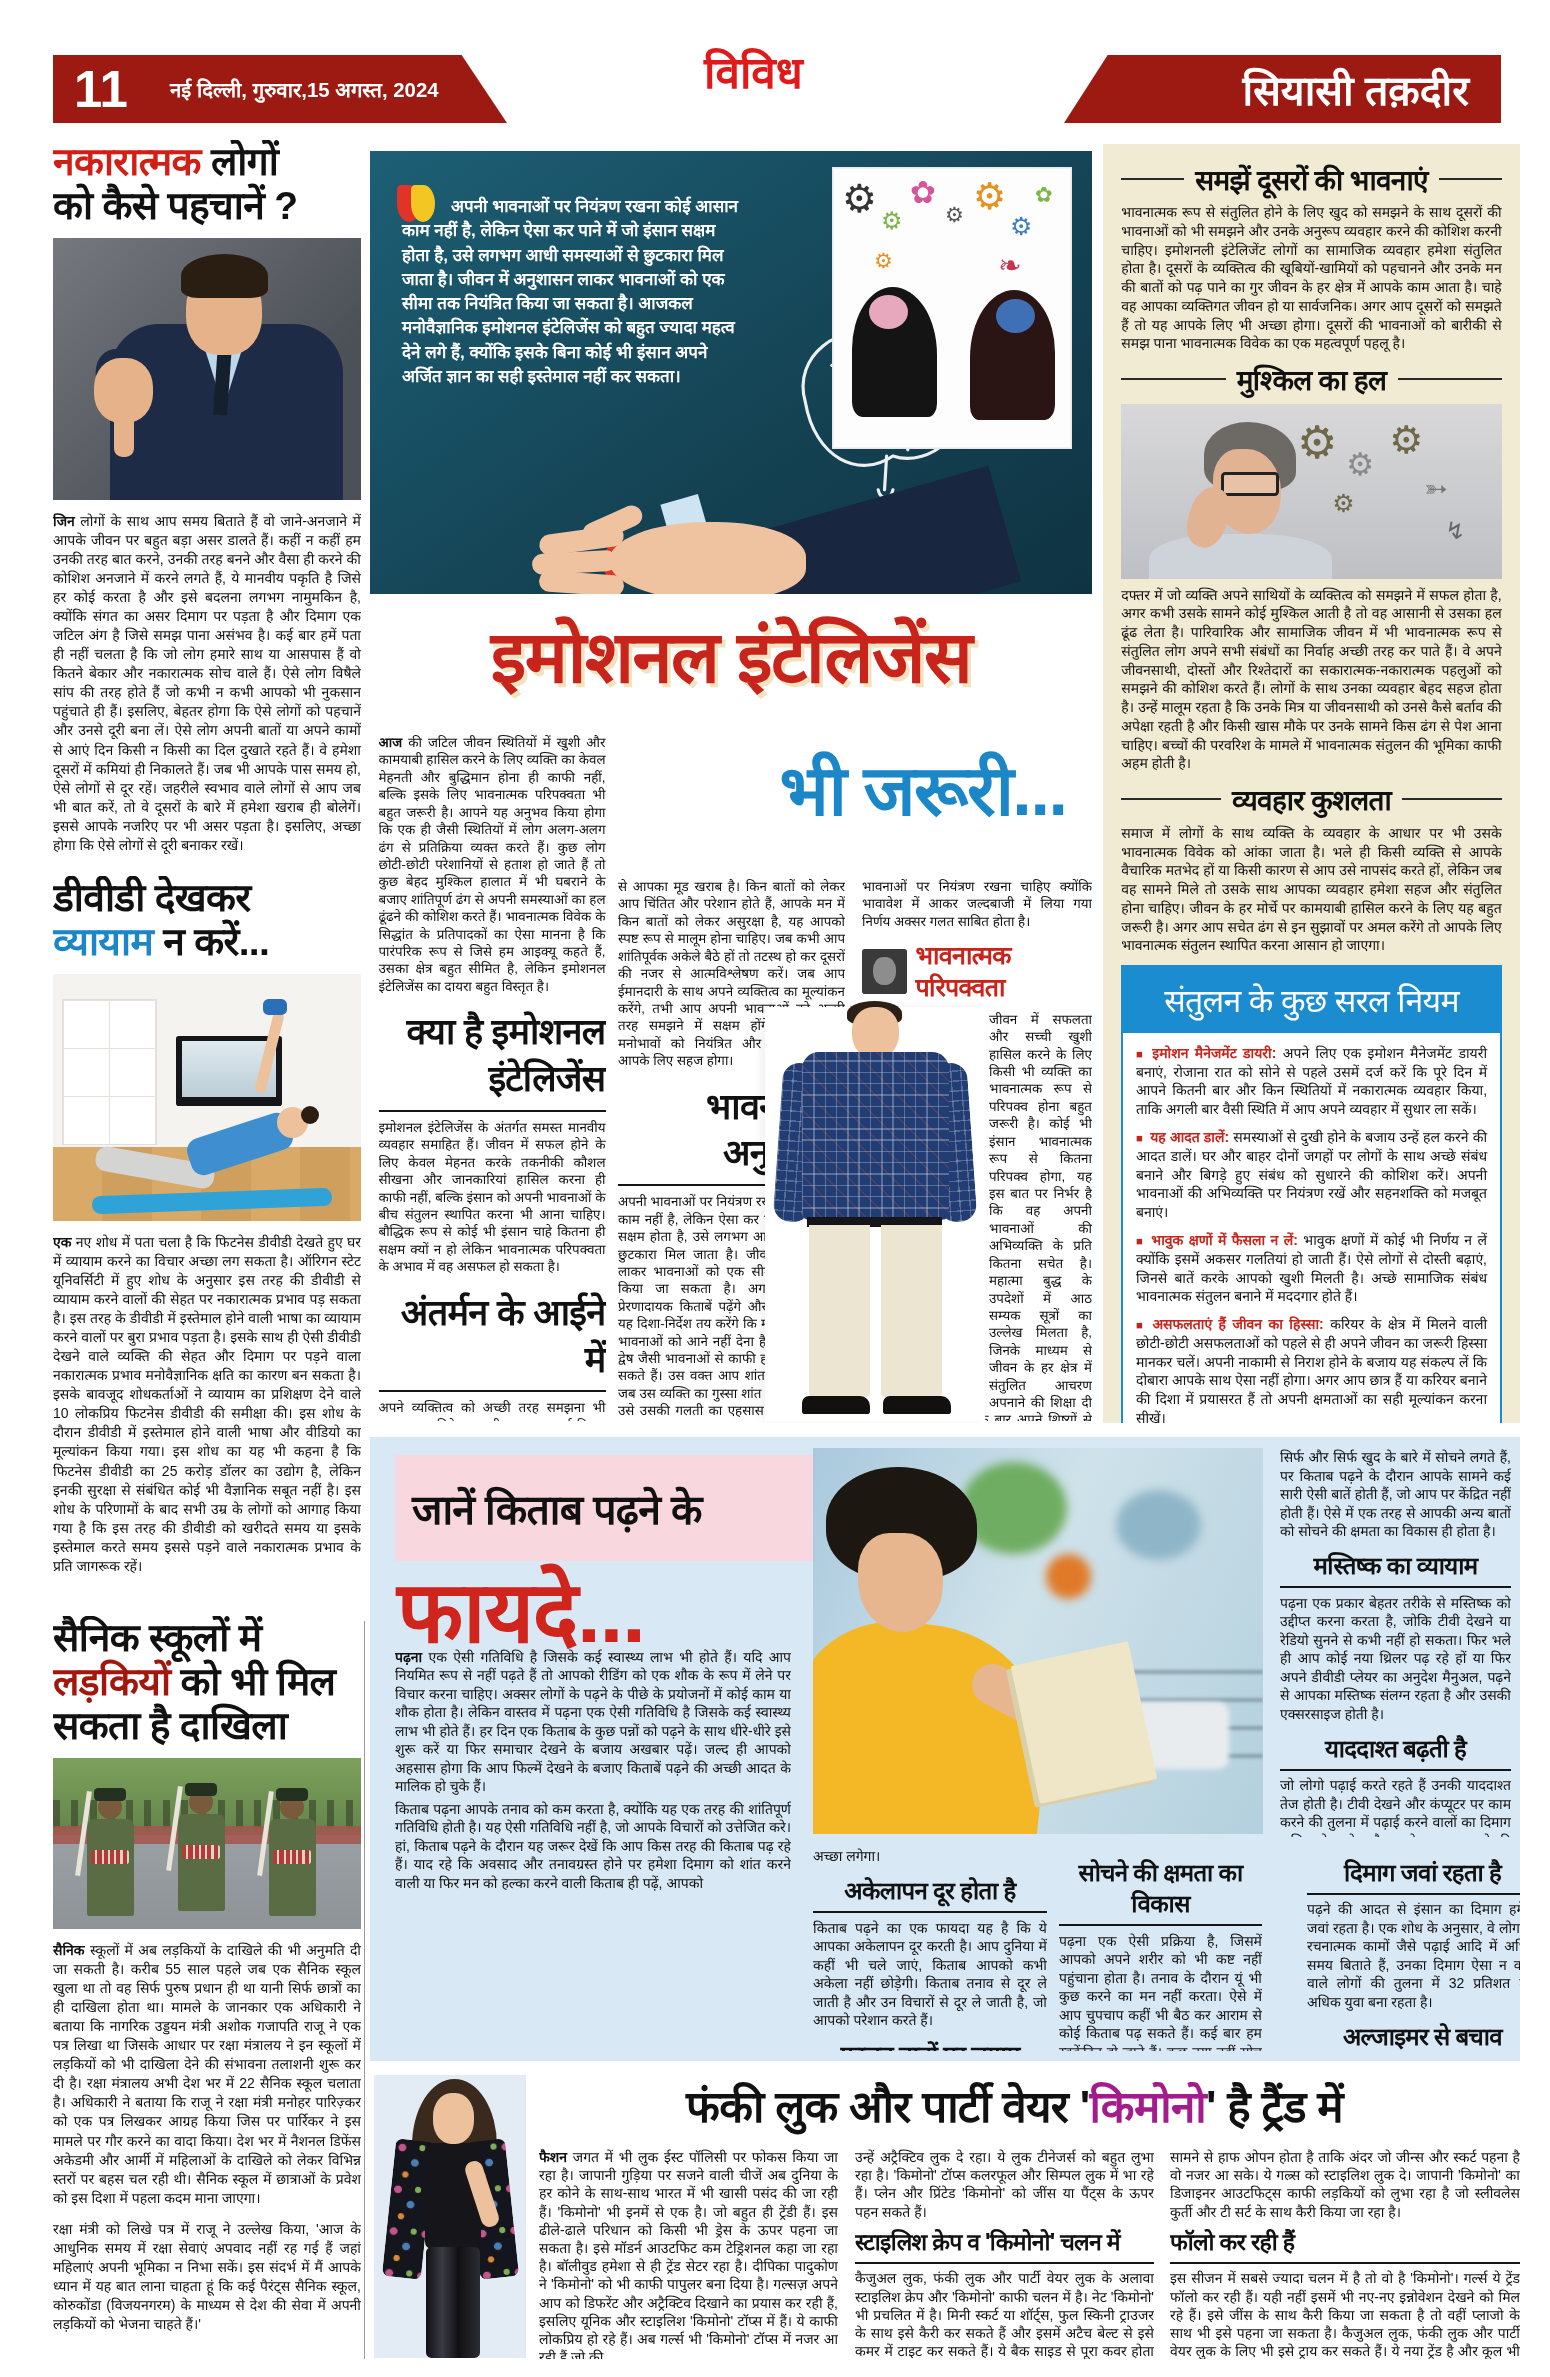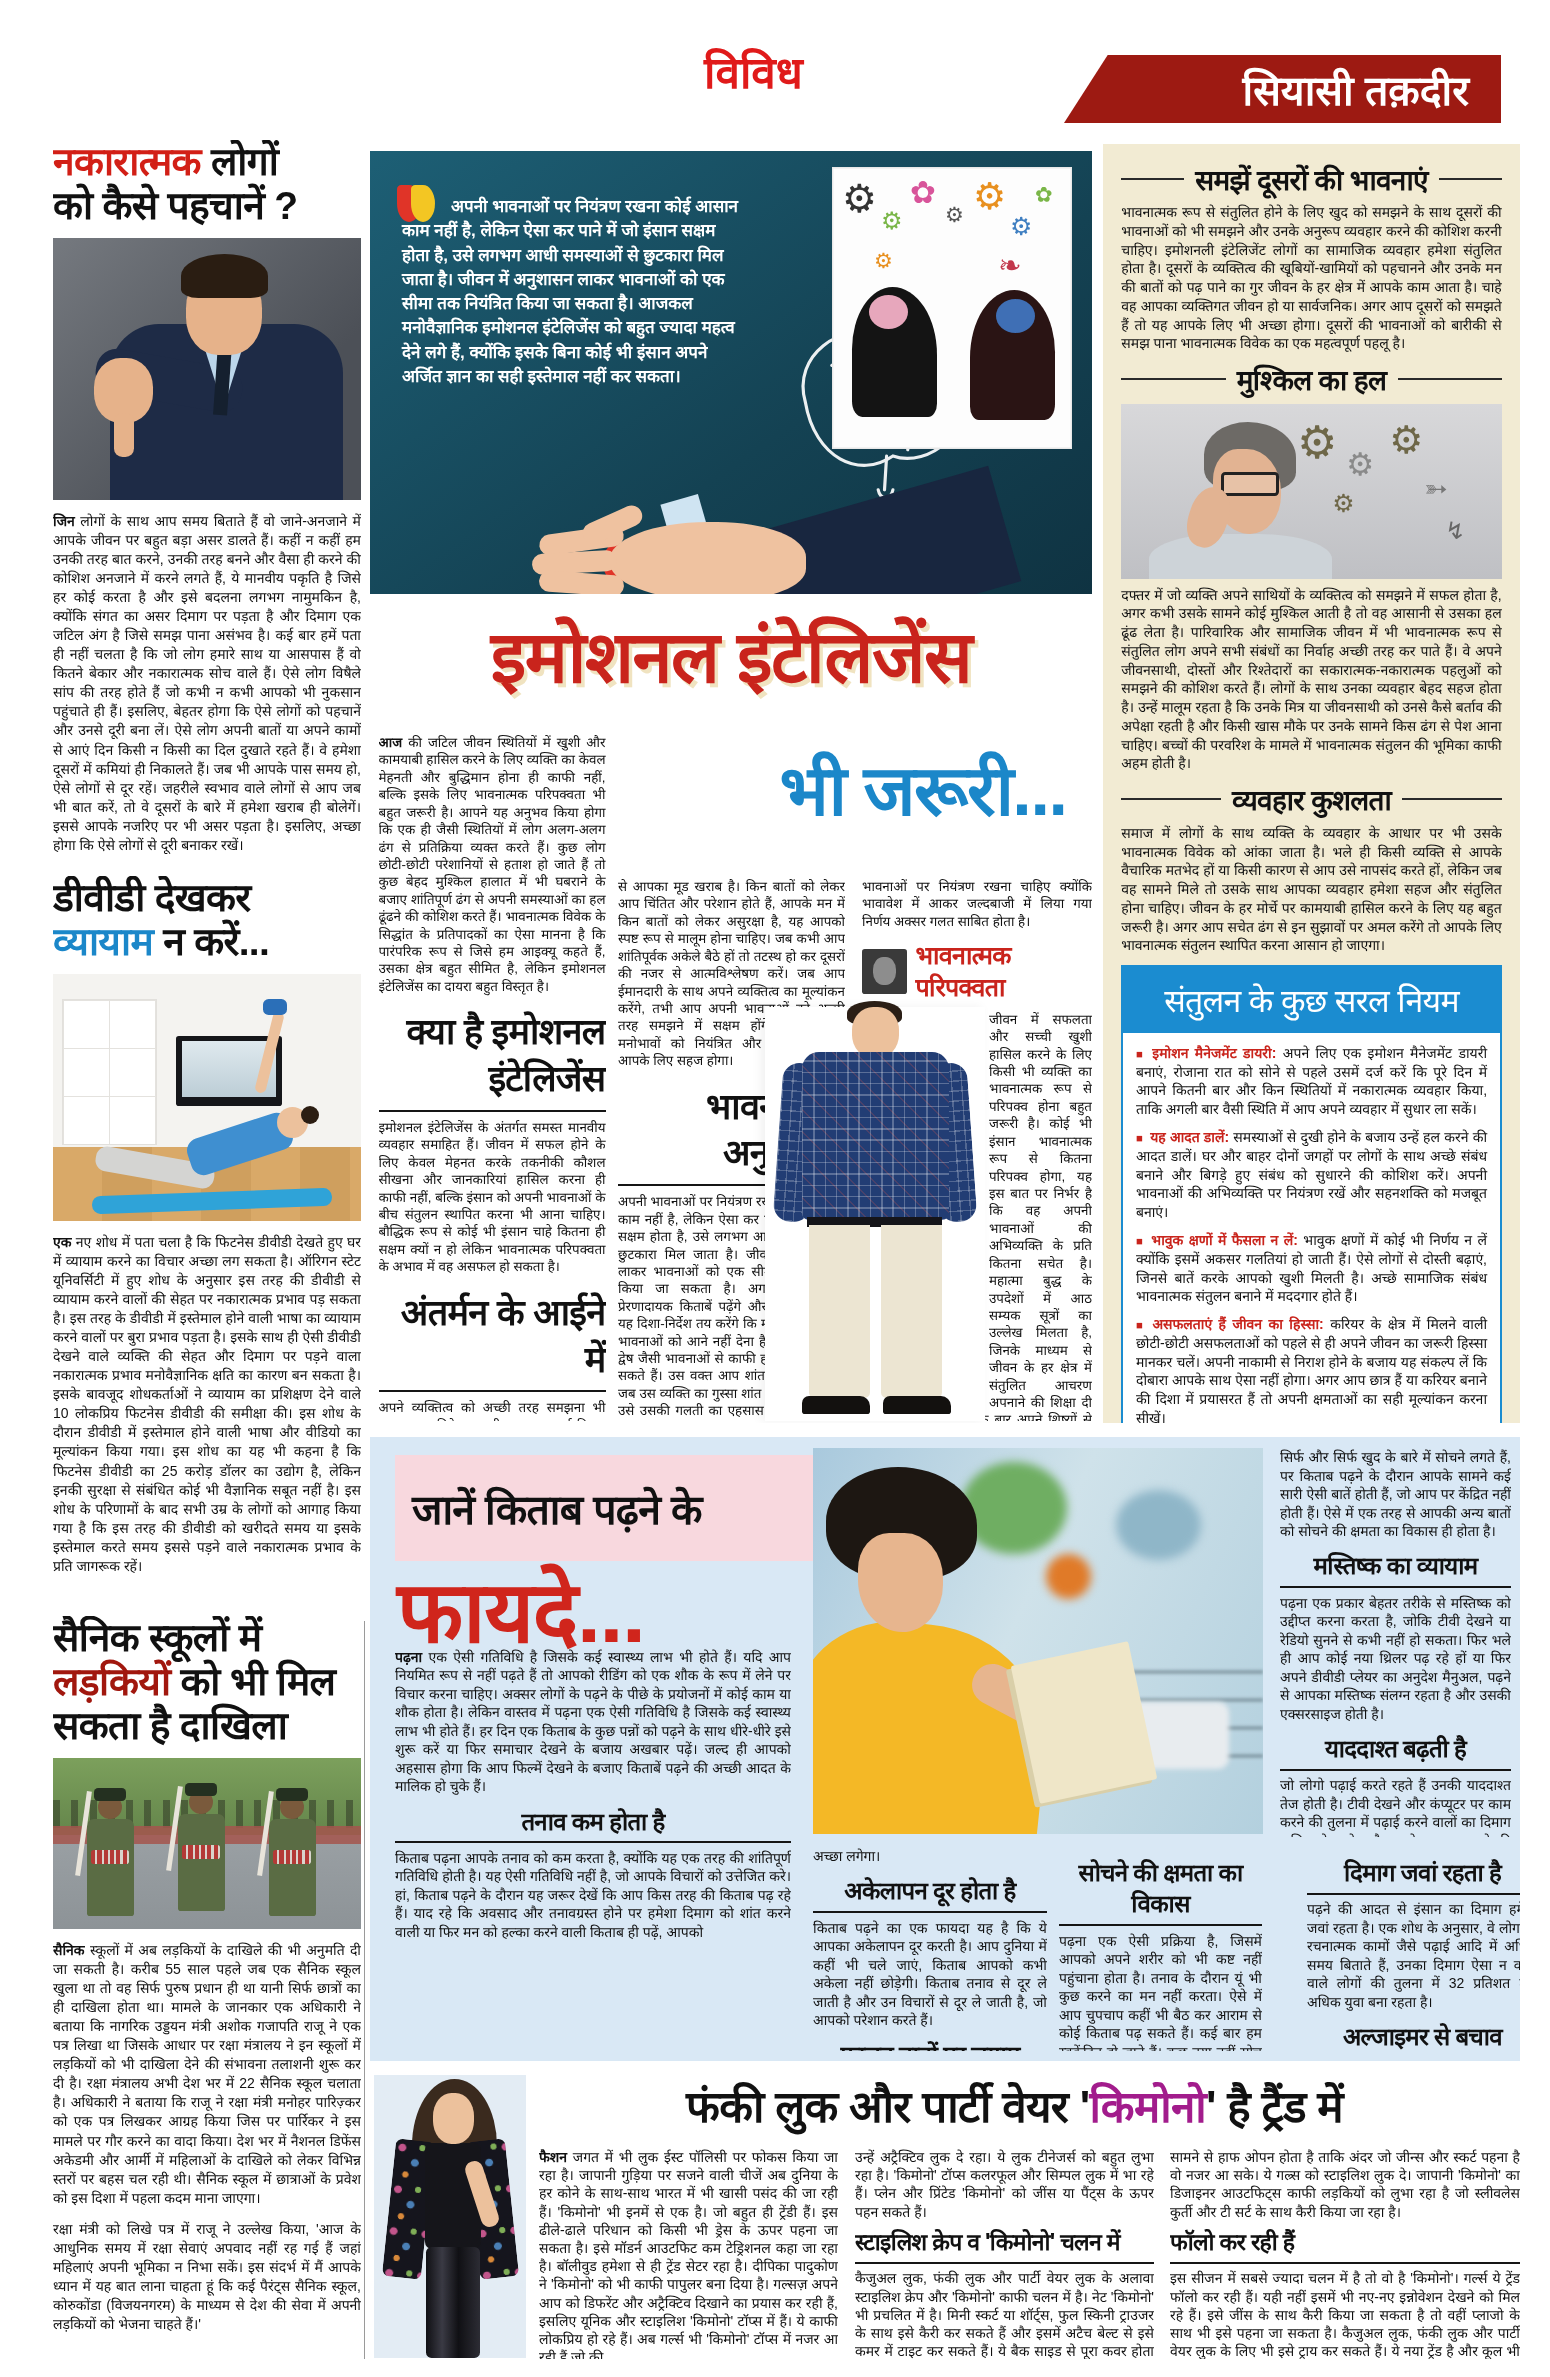--- a/index.html
+++ b/index.html
@@ -214,20 +214,24 @@
   .kimph .armK{position:absolute;left:99px;top:85px;width:18.3px;height:68px;background:#ecc19c;border-radius:8.5px;transform:rotate(-18deg);}
   .kimph .pantsK{position:absolute;left:52px;top:172px;width:54px;height:111px;
       background:linear-gradient(90deg,#101014,#3a3a44 30%,#101014 60%,#2c2c34);border-radius:5.6px;}
   .vline{position:absolute;width:1.4px;background:#9a9a9a;}
 </style>
 </head>
 <body>
 
 <div class="page" data-name="newspaper-page">
 
+  <div class="band-left" data-name="masthead-left-banner">
+    <span class="pgnum" data-name="page-number">11</span>
+    <span class="dateline" data-name="dateline">नई दिल्ली, गुरुवार,15 अगस्त, 2024</span>
+  </div>
   <div class="section-label" data-name="section-label">विविध</div>
   <div class="band-right" data-name="masthead-right-banner">
     <span data-name="masthead-right-title">सियासी तक़दीर</span>
   </div>
 
   <article class="lart" id="a1" data-name="article-negative-people">
     <h2 data-name="article-headline"><span class="acc-red">नकारात्मक</span><span> लोगों</span><br>
       <span>को कैसे पहचानें ?</span></h2>
     <div class="ph ph1" data-name="thumbs-down-photo">
       <div class="suit"></div>
@@ -423,21 +427,20 @@
         <div class="car"></div>
       <div class="shirtY"></div>
         <div class="hairR"></div>
         <div class="faceR"></div>
       <div class="armY"></div>
         <div class="book"></div>
     </div>
 
     <div class="rcol" id="rc1" data-name="reading-column-1">
       <p data-name="reading-intro"><b>पढ़ना</b><span> एक ऐसी गतिविधि है जिसके कई स्वास्थ्य लाभ भी होते हैं। यदि आप नियमित रूप से नहीं पढ़ते हैं तो आपको रीडिंग को एक शौक के रूप में लेने पर विचार करना चाहिए। अक्सर लोगों के पढ़ने के पीछे के प्रयोजनों में कोई काम या शौक होता है। लेकिन वास्तव में पढ़ना एक ऐसी गतिविधि है जिसके कई स्वास्थ्य लाभ भी होते हैं। हर दिन एक किताब के कुछ पन्नों को पढ़ने के साथ धीरे-धीरे इसे शुरू करें या फिर समाचार देखने के बजाय अखबार पढ़ें। जल्द ही आपको अहसास होगा कि आप फिल्में देखने के बजाए किताबें पढ़ने की अच्छी आदत के मालिक हो चुके हैं।</span></p>
-      <h3 class="subhead2" data-name="subsection-less-stress">तनाव कम होता है</h3>
       <p data-name="subsection-body">किताब पढ़ना आपके तनाव को कम करता है, क्योंकि यह एक तरह की शांतिपूर्ण गतिविधि होती है। यह ऐसी गतिविधि नहीं है, जो आपके विचारों को उत्तेजित करे। हां, किताब पढ़ने के दौरान यह जरूर देखें कि आप किस तरह की किताब पढ़ रहे हैं। याद रहे कि अवसाद और तनावग्रस्त होने पर हमेशा दिमाग को शांत करने वाली या फिर मन को हल्का करने वाली किताब ही पढ़ें, आपको</p>
     </div>
 
     <div class="rcol" id="rc2" data-name="reading-column-2">
       <p data-name="continued-text">अच्छा लगेगा।</p>
       <h3 class="subhead2" data-name="subsection-loneliness">अकेलापन दूर होता है</h3>
       <p data-name="subsection-body">किताब पढ़ने का एक फायदा यह है कि ये आपका अकेलापन दूर करती है। आप दुनिया में कहीं भी चले जाएं, किताब आपको कभी अकेला नहीं छोड़ेगी। किताब तनाव से दूर ले जाती है और उन विचारों से दूर ले जाती है, जो आपको परेशान करते हैं।</p>
       <h3 class="subhead2" data-name="subsection-rein-thoughts">फालतू बातों पर लगाम</h3>
 
     </div>

